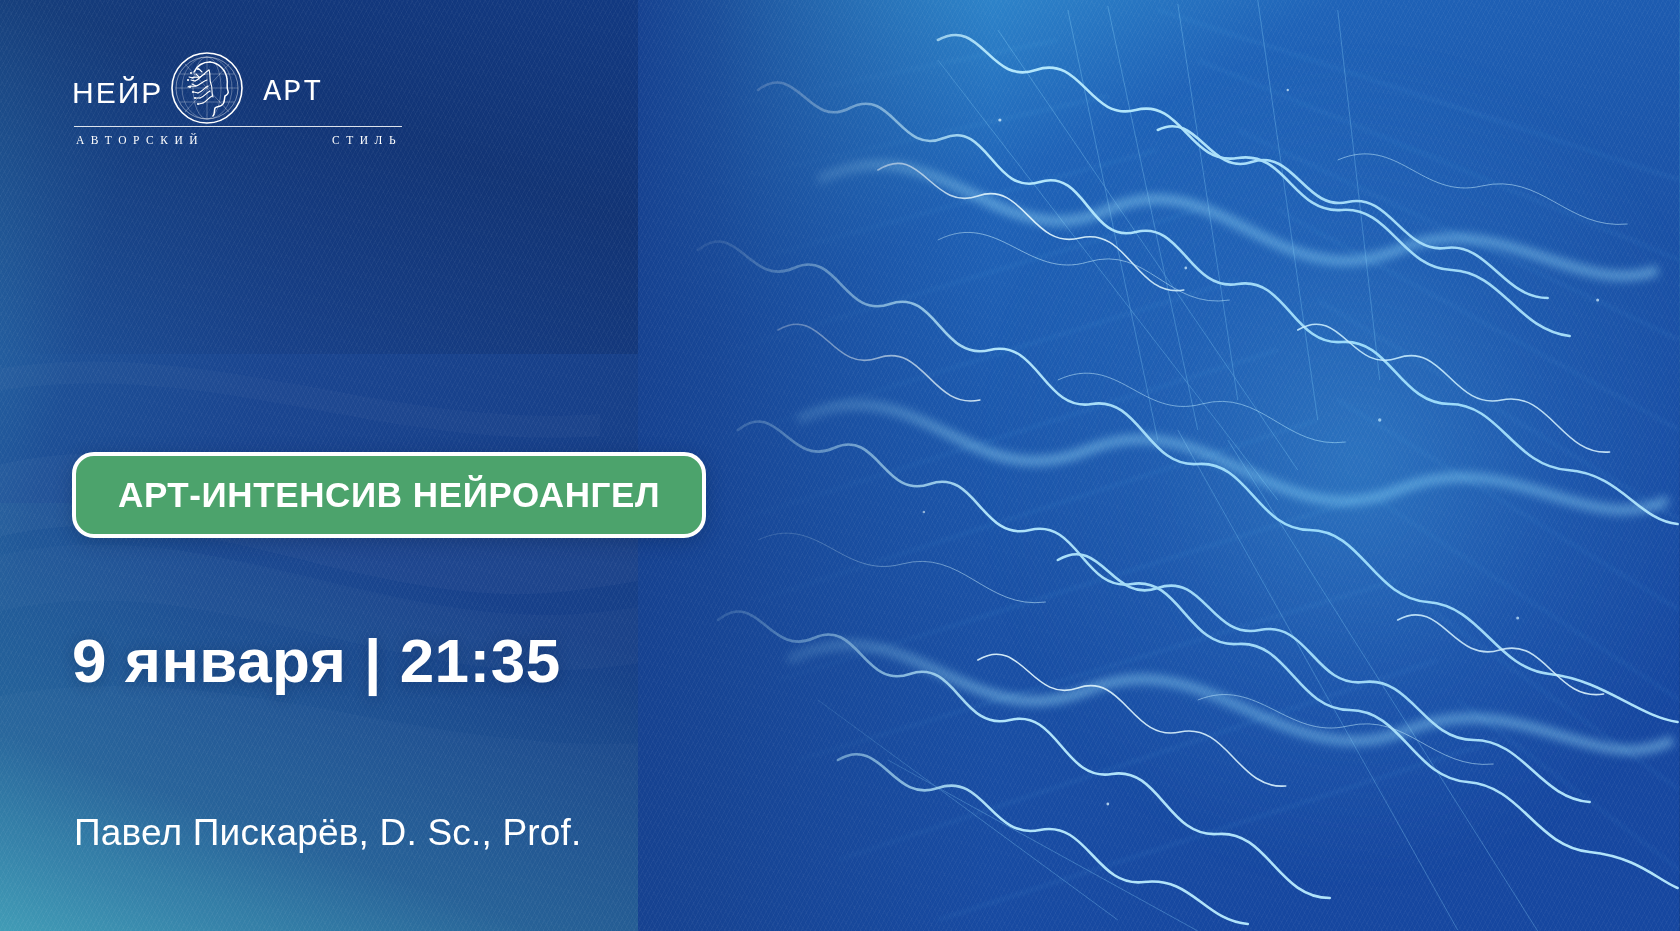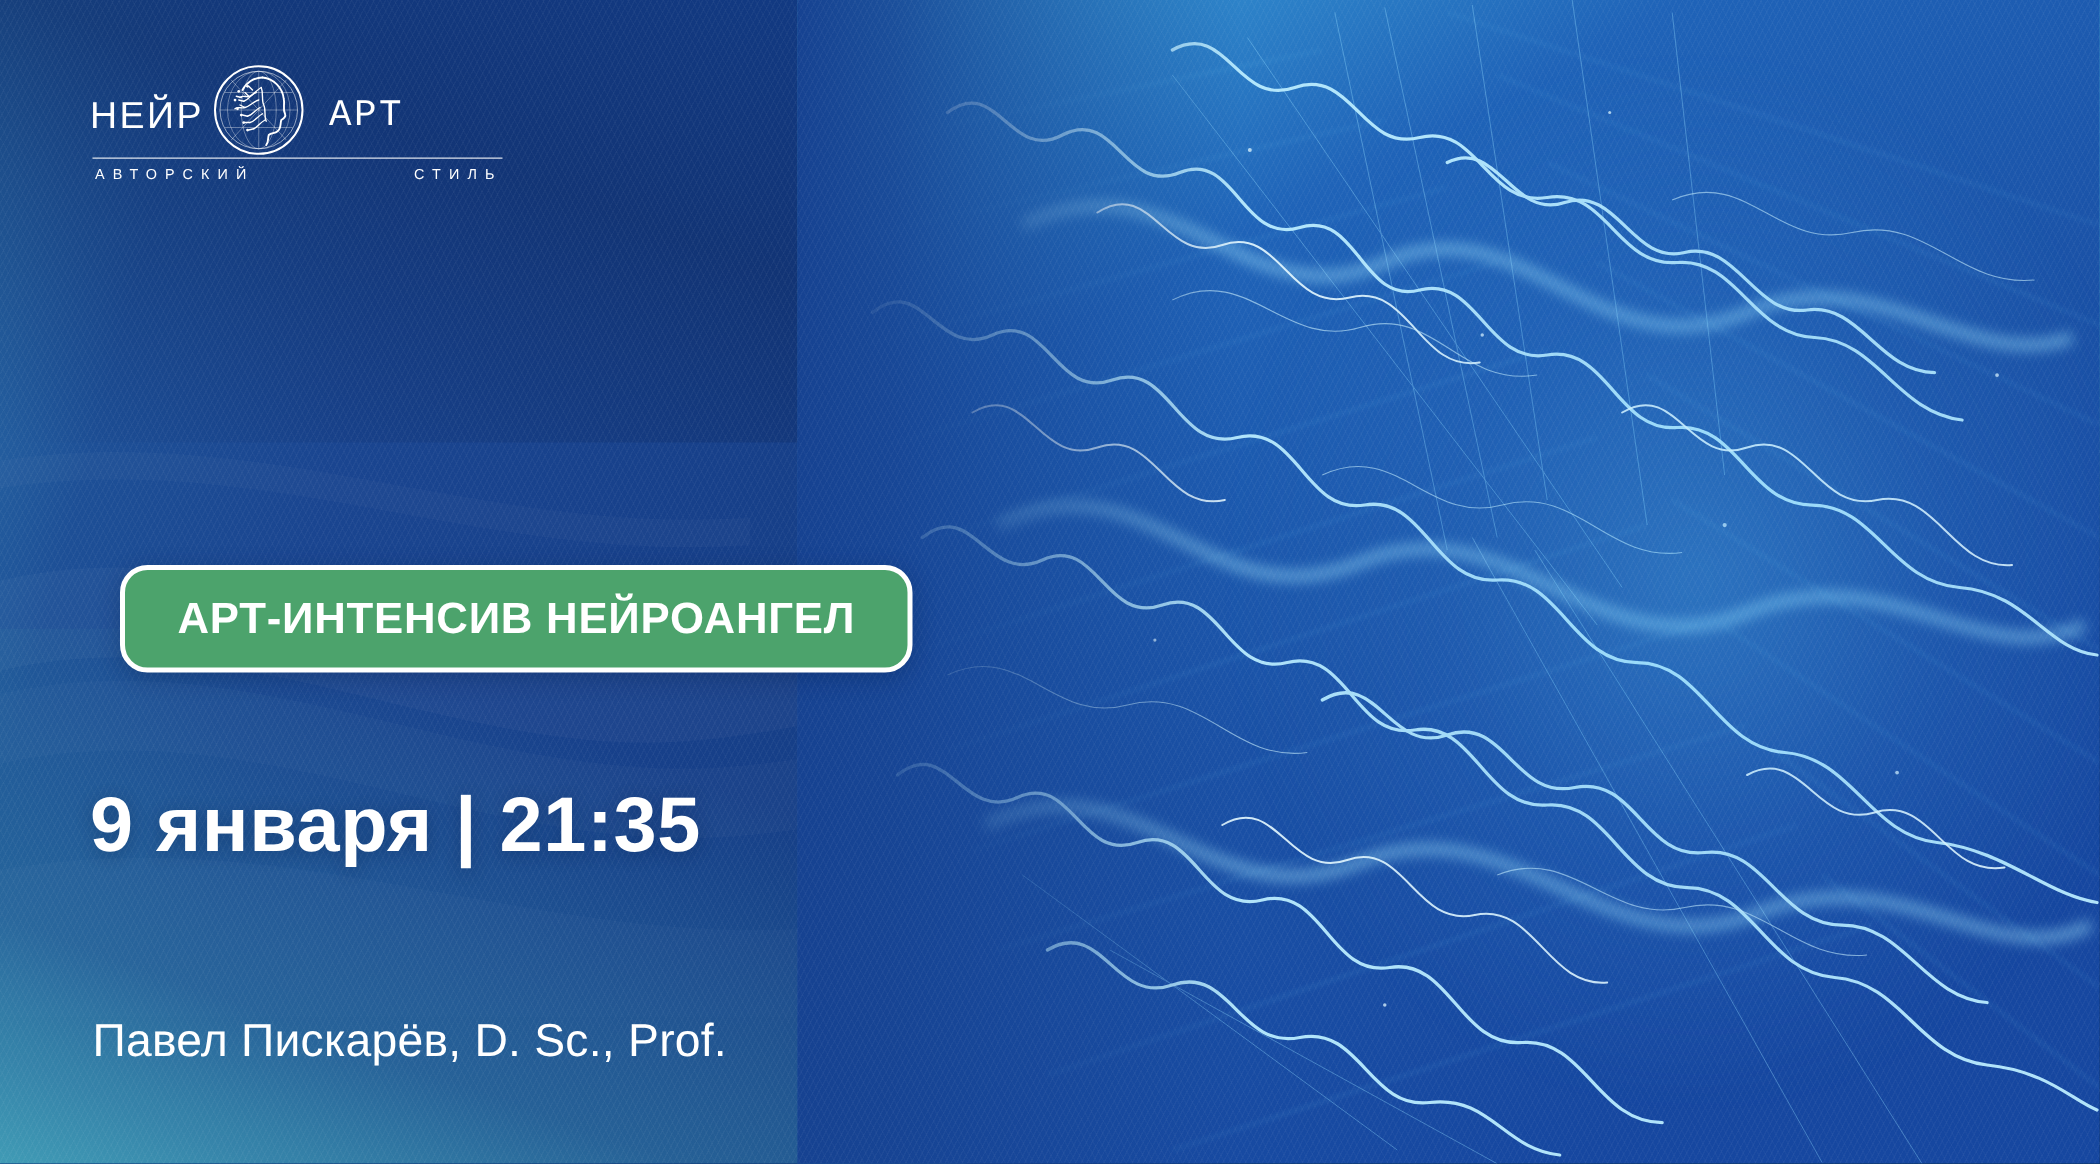--- a/index.html
+++ b/index.html
@@ -132,21 +132,21 @@
     left: 4px;
     right: 0;
     top: 82px;
     display: flex;
     justify-content: space-between;
     color: #ffffff;
     font-size: 11.5px;
     letter-spacing: 6.5px;
     font-weight: 400;
   }
-  .logo-tag span { white-space: nowrap; }
+  .logo-tag span { white-space: nowrap; font-family: Liberation Serif, serif; }
 
   
   .headline {
     position: absolute;
     left: 72px;
     top: 232px;
     color: #ffffff;
     font-size: 86px;
     line-height: 1.04;
     font-weight: 700;
@@ -163,21 +163,20 @@
     top: 452px;
     height: 86px;
     padding: 0 42px;
     display: flex;
     align-items: center;
     border-radius: 22px;
     background: #4ca36c;
     border: 4px solid #ffffff;
     box-sizing: border-box;
     box-shadow: 0 4px 18px rgba(6,30,70,0.28);
-    margin-left: 24px;
   }
   .badge-label {
     color: #ffffff;
     font-size: 35px;
     font-weight: 700;
     letter-spacing: 0.6px;
     white-space: nowrap;
   }
 
   

